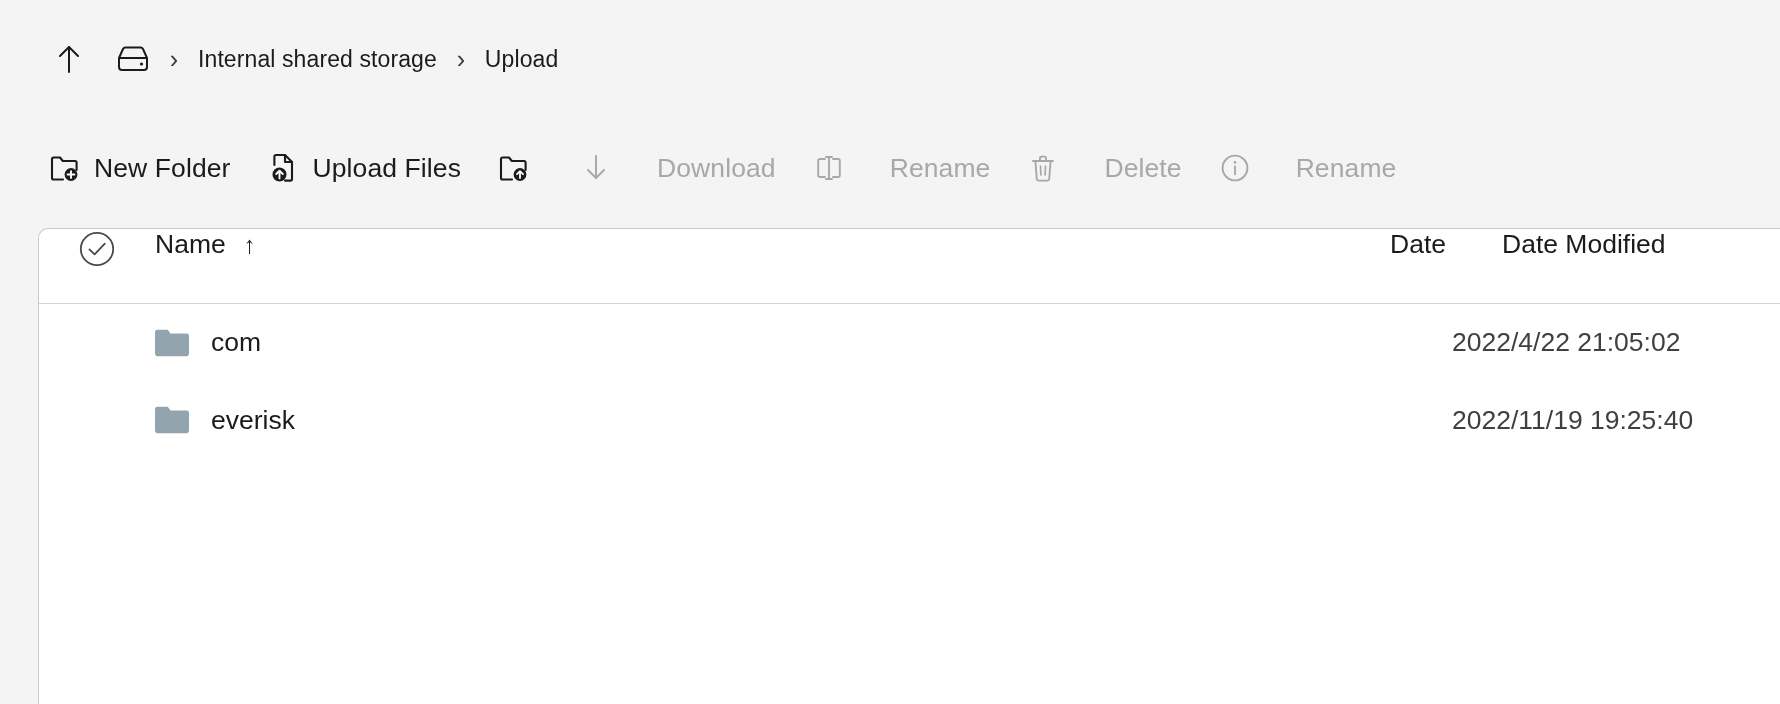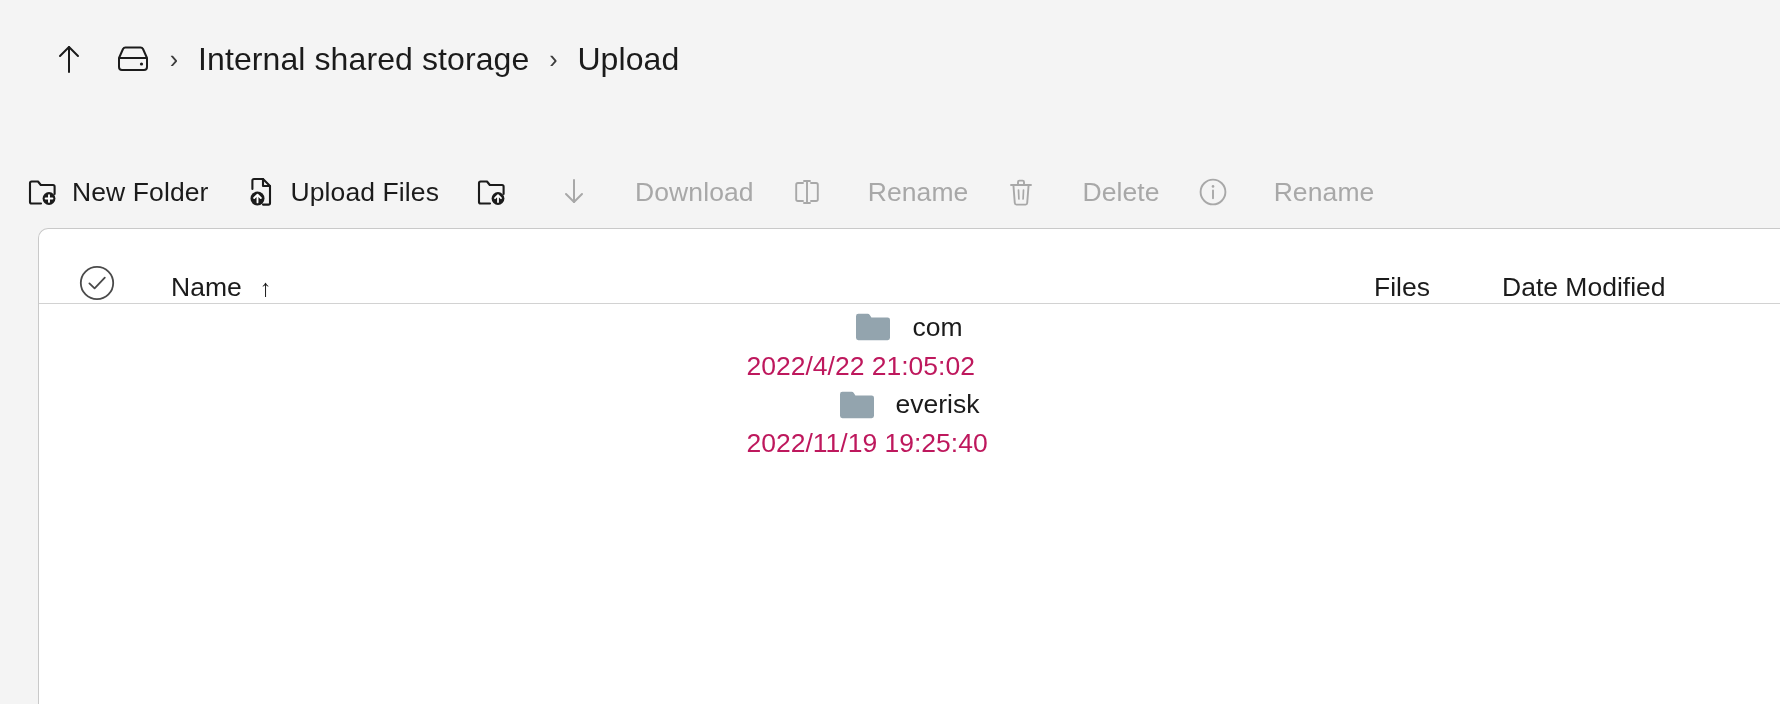--- a/index.html
+++ b/index.html
@@ -41,32 +41,32 @@
     color: #3c3c3c;
     font-size: 25px;
     margin: 0 17px;
     line-height: 1;
     display: flex;
     align-items: center;
     justify-content: center;
     width: 14px;
   }
   .crumb-text {
-    font-size: 32px;
+    font-size: 23px;
     color: #1b1b1b;
     white-space: nowrap;
     letter-spacing: 0.1px;
   }
 
   
   .toolbar {
     height: 100px;
     display: flex;
-    align-items: flex-end;
-    padding-left: 16px;
+    align-items: center;
+    padding-left: 38px;
     box-sizing: border-box;
     gap: 0px;
   }
   .tool-btn {
     display: flex;
     align-items: center;
     height: 52px;
     padding: 0 12px;
     margin-right: 14px;
     border-radius: 6px;
@@ -100,25 +100,24 @@
     background: #ffffff;
     border: 1px solid #c9c9c9;
     border-right: none;
     border-bottom: none;
     border-radius: 10px 0 0 0;
     box-sizing: border-box;
     overflow: hidden;
   }
   .table-header {
     display: flex;
-    align-items: flex-end;
+    align-items: flex-start;
     height: 75px;
     border-bottom: 1px solid #d2d2d2;
     box-sizing: border-box;
-    gap: 16px;
   }
   .col-check {
     width: 116px;
     display: flex;
     align-items: center;
     justify-content: center;
     flex: none;
   }
   .col-name {
     flex: 1 1 auto;
@@ -149,21 +148,20 @@
     color: #1b1b1b;
     padding-left: 52px;
     box-sizing: border-box;
   }
 
   .table-row {
     display: flex;
     align-items: center;
     height: 77.5px;
     box-sizing: border-box;
-    flex-direction: column;
   }
   .row-name {
     flex: 1 1 auto;
     display: flex;
     align-items: center;
     font-size: 26.5px;
     color: #1b1b1b;
   }
   .folder-icon {
     width: 34px;
@@ -177,21 +175,21 @@
     text-align: right;
     font-size: 26.5px;
     color: #1b1b1b;
     padding-right: 4px;
     box-sizing: border-box;
   }
   .row-date {
     width: 330px;
     flex: none;
     font-size: 26.5px;
-    color: #be185d;
+    color: #404040;
     padding-left: 2px;
     box-sizing: border-box;
     white-space: nowrap;
   }
   .row-check {
     width: 116px;
     flex: none;
   }
 </style>
 </head>
@@ -310,21 +308,21 @@
     <div class="col-check">
       <svg width="40" height="40" viewBox="0 0 40 40">
         <circle cx="20" cy="20" r="16.2" stroke="#4a4a4a" stroke-width="1.8" fill="none"></circle>
         <path d="M12.4 20.4 L17.6 25.4 L27.8 14.6" stroke="#4a4a4a" stroke-width="1.8" fill="none" stroke-linecap="round" stroke-linejoin="round"></path>
       </svg>
     </div>
     <div class="col-name">
       <span>Name</span>
       <span class="sort-arrow">↑</span>
     </div>
-    <div class="col-size">Files</div>
+    <div class="col-size">Date</div>
     <div class="col-date">Date Modified</div>
   </div>
 
   <div>
 
     <div class="table-row">
       <div class="row-check"></div>
       <div class="row-name">
         <svg class="folder-icon" viewBox="0 0 34 28">
           <path d="M0 3.2 Q0 0.8 2.4 0.8 L11.6 0.8 Q13 0.8 13.8 2 L15.4 4.4 L31.6 4.4 Q34 4.4 34 6.8 L34 24.8 Q34 27.2 31.6 27.2 L2.4 27.2 Q0 27.2 0 24.8 Z" fill="#93a4ae"></path>

